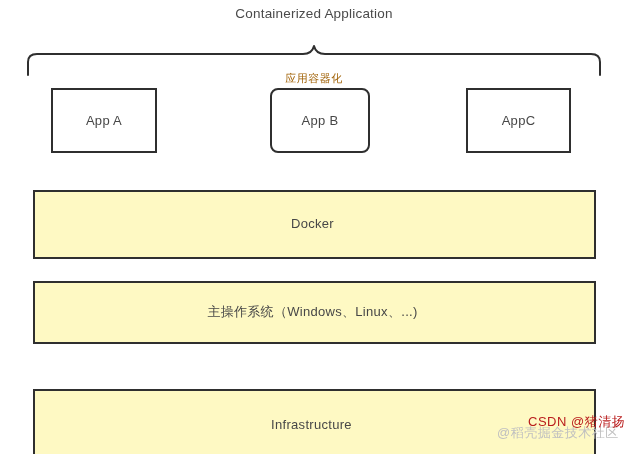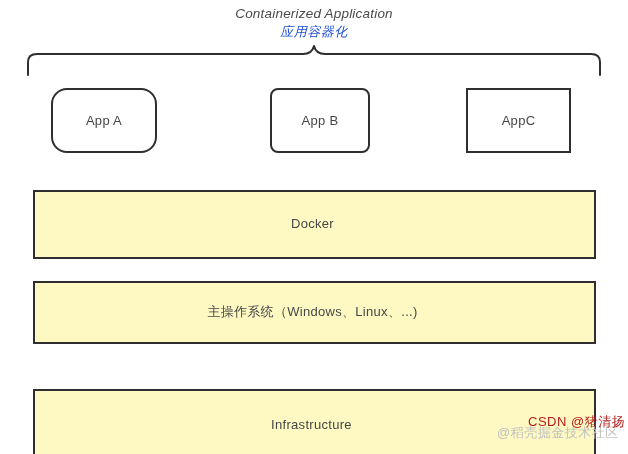--- a/index.html
+++ b/index.html
@@ -26,33 +26,33 @@
   }
 
   
   .title-block {
     position: absolute;
     left: 0;
     top: 5px;
     width: 628px;
     text-align: center;
     line-height: 1.35;
-    font-style: italic;
   }
   .title-en {
     font-size: 13.5px;
     color: #4a4a4a;
     letter-spacing: 0.2px;
     display: block;
   }
   .title-cn {
-    font-size: 13px;
-    color: #1d4ed8;
+    font-size: 11px;
+    color: #a16207;
     letter-spacing: 0.5px;
     display: block;
+    margin-top: 48px;
   }
 
   
   .brace-wrap {
     position: absolute;
     left: 26px;
     top: 44px;
     width: 576px;
     height: 32px;
   }
@@ -75,21 +75,21 @@
   .app-box .app-label {
     font-size: 13px;
     color: #474747;
     letter-spacing: 0.3px;
   }
   #app-box-0 {
     left: 51px;
     top: 88px;
     width: 106px;
     height: 65px;
-    border-radius: 16px;
+    border-radius: 0;
   }
   #app-box-1 {
     left: 270px;
     top: 88px;
     width: 100px;
     height: 65px;
     border-radius: 8px;
   }
   #app-box-2 {
     left: 466px;

